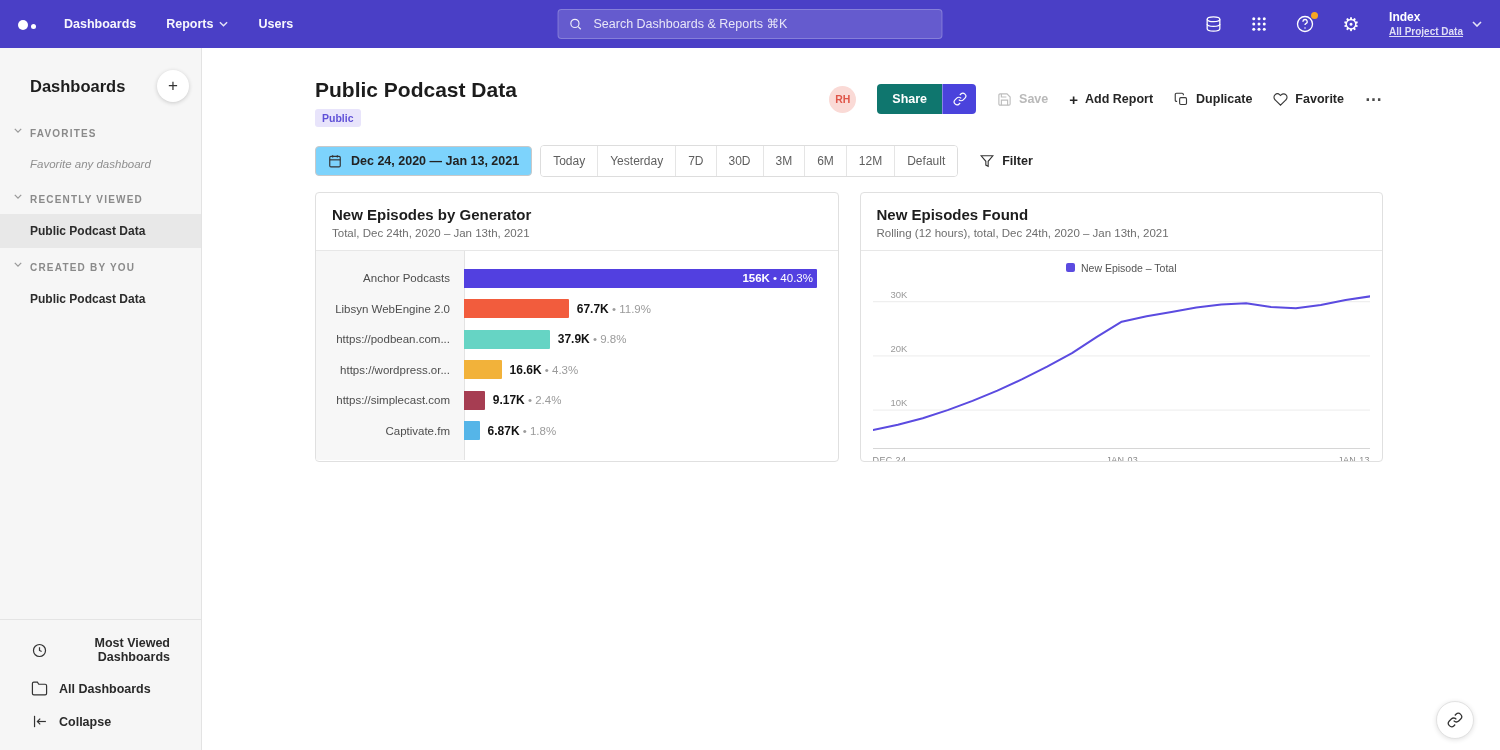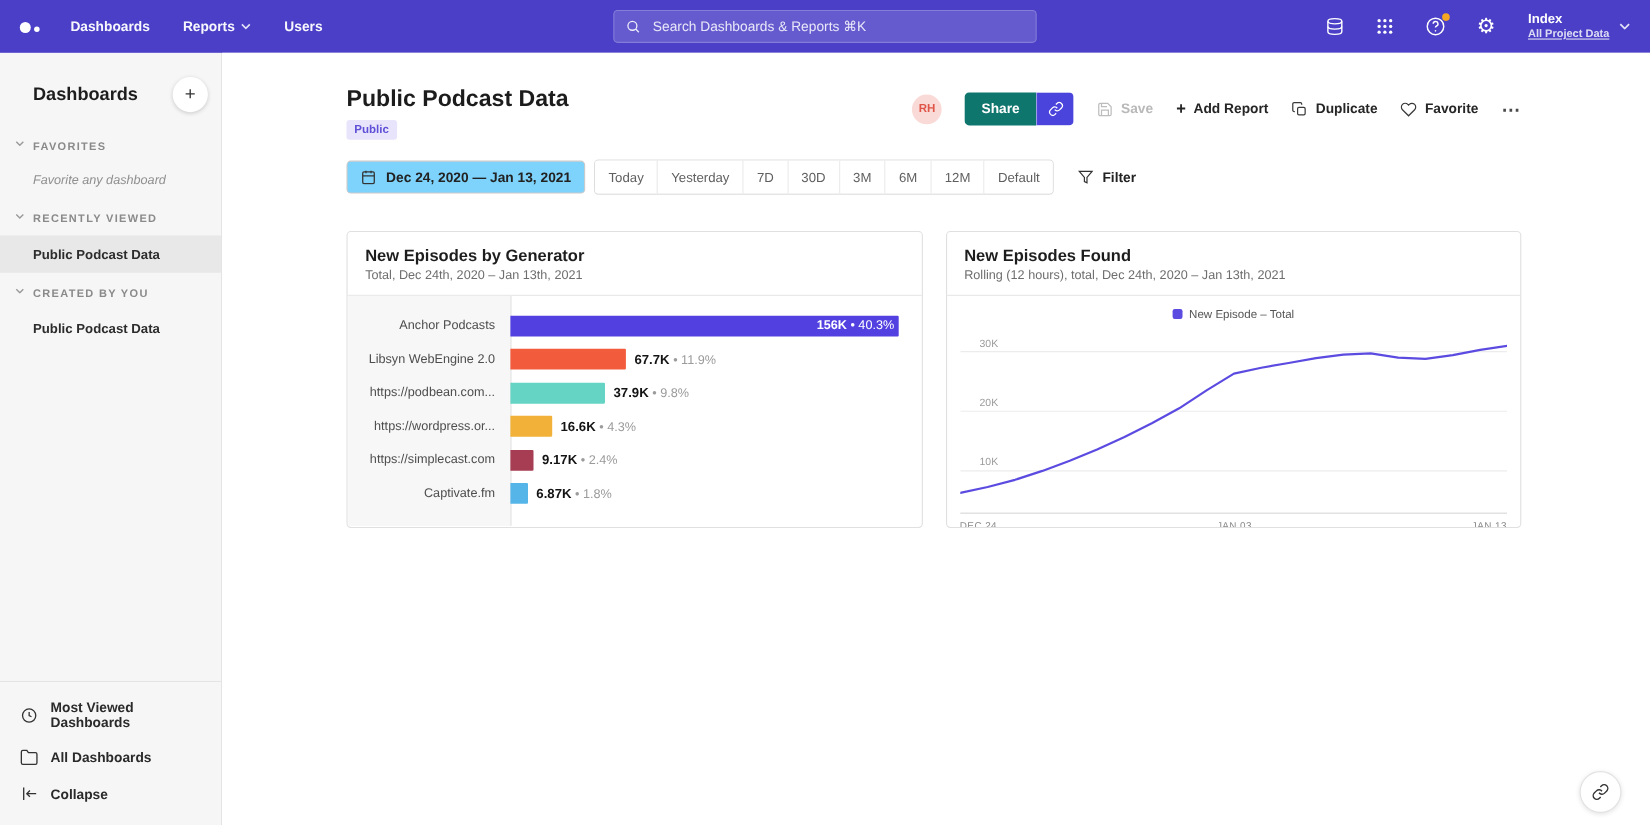--- a/index.html
+++ b/index.html
@@ -45,21 +45,21 @@
   .sidebar-title{font-size:16.5px;font-weight:700;color:#1d1d1d;margin:0;}
   .add-btn{width:32px;height:32px;border-radius:50%;background:#fff;box-shadow:0 1px 4px rgba(0,0,0,.18);
     font-size:17px;color:#333;display:flex;align-items:center;justify-content:center;}
   .section{margin-bottom:4px;}
   .section-label{display:flex;align-items:flex-start;gap:8px;padding:10px 0 9px 14px;font-size:10px;
     font-weight:700;letter-spacing:1.2px;color:#8a8a8a;}
   .section-label svg{color:#9a9a9a;}
   .side-item{padding:10px 10px 10px 30px;font-size:12px;font-weight:600;color:#2c2c2c;}
   .side-item.placeholder{font-style:italic;color:#8f8f8f;font-weight:400;font-size:11.5px;}
   .side-item.selected{background:#e8e8e8;}
-  .sidebar-footer{margin-top:auto;border-top:1px solid #e4e4e4;padding:8px 0 12px;}
+  .sidebar-footer{margin-top:auto;border-top:1px solid #e4e4e4;padding:8px 13px 12px;text-align:right;}
   .footer-item{display:flex;align-items:center;gap:11px;padding:8px 18px;font-size:12.5px;font-weight:700;color:#2a2a2a;}
   .footer-item svg{color:#333;flex:none;}
 
   
   .content{margin:30px 0 0 113px;width:1068px;}
   .page-header{display:flex;justify-content:space-between;align-items:flex-start;}
   .page-title{margin:0;font-size:21px;font-weight:700;color:#1c1c1c;}
   .badge{display:inline-block;margin-top:7px;padding:3px 7px;background:#e8e4fb;color:#5f50d7;
     font-size:10.5px;font-weight:600;border-radius:3px;}
   .actions{display:flex;align-items:center;gap:21px;margin-top:6px;}
@@ -81,21 +81,21 @@
   .date-range{display:flex;align-items:center;gap:9px;border:1px solid #c9c9c9;border-radius:4px;
     padding:7px 12px;font-size:12.5px;font-weight:700;color:#222;background:#7dd3fc;margin-right:8px;}
   .date-range svg{color:#333;}
   .presets{display:flex;border:1px solid #ddd;border-radius:4px;overflow:hidden;background:#fff;}
   .preset{padding:8px 12px;font-size:12px;color:#5f5f5f;border-right:1px solid #e5e5e5;background:#fff;}
   .preset:last-child{border-right:none;}
   .filter-btn{display:flex;align-items:center;gap:8px;font-size:12.5px;font-weight:700;color:#222;margin-left:22px;}
   .filter-btn svg{color:#333;}
 
   
-  .cards{margin-top:33px;display:flex;gap:21px;border-radius:20px;}
+  .cards{margin-top:15px;display:flex;gap:21px;border-radius:20px;}
   .card{flex:1;height:270px;border:1px solid #e0e0e0;border-radius:4px;box-sizing:border-box;background:#fff;overflow:hidden;}
   .card-header{padding:13px 16px 11px;border-bottom:1px solid #e7e7e7;}
   .card-header h3{margin:0;font-size:15px;font-weight:700;color:#1d1d1d;}
   .card-header p{margin:4px 0 0;font-size:11.5px;color:#6e6e6e;}
 
   
   .bar-chart{position:relative;padding:12px 0 14px;}
   .bar-chart::before{content:"";position:absolute;left:0;top:0;bottom:0;width:148px;background:#f7f7f7;
     border-right:1px solid #e3e3e3;}
   .bar-row{position:relative;display:flex;align-items:center;height:30.5px;}

